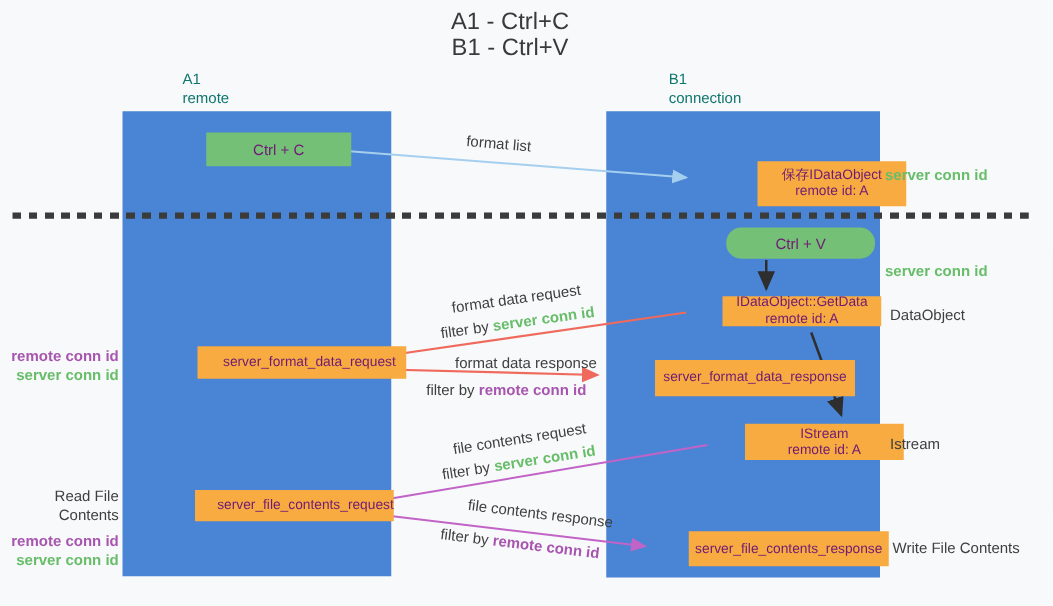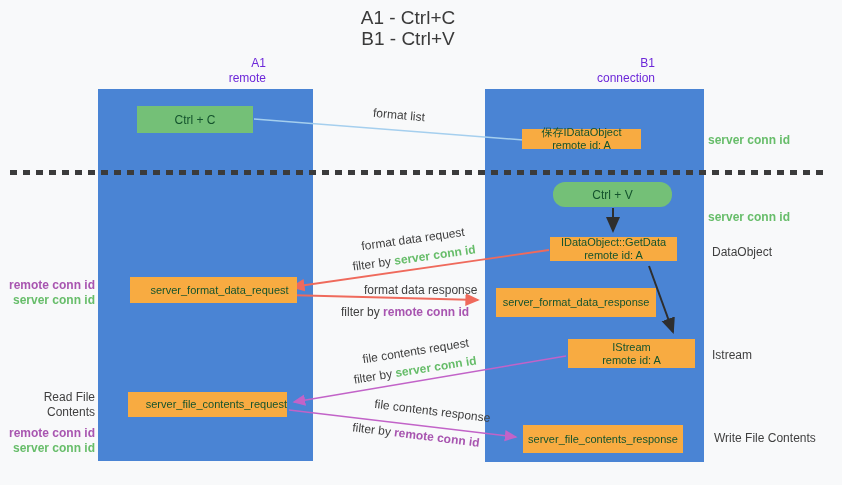--- a/index.html
+++ b/index.html
@@ -4,26 +4,26 @@
 <style>
   html,body{margin:0;padding:0;background:#fff;}
   #canvas{
     position:relative;width:842px;height:485px;overflow:hidden;
     background:var(--bg,#f8f9fa);
     font-family:"Liberation Sans","DejaVu Sans",sans-serif;
     color:var(--text-dark,#3f3f3f);
   }
   .title{position:absolute;left:318px;top:7px;width:180px;text-align:center;
     font-size:19px;line-height:21px;color:#3a3a3a;}
-  .lane-header{position:absolute;width:120px;text-align:right;font-size:12px;line-height:15px;color:#6d28d9;}
+  .lane-header{position:absolute;width:120px;text-align:left;font-size:12px;line-height:15px;color:#0f766e;}
   .lane{position:absolute;background:var(--lane-blue,#4a84d4);}
   .separator{position:absolute;left:10px;top:170px;width:813px;height:5px;
     background:repeating-linear-gradient(to right,#3b3b3b 0 7px,transparent 7px 13px);}
   .box{position:absolute;display:flex;flex-direction:column;align-items:center;justify-content:center;
-    color:#14532d;text-align:center;white-space:nowrap;}
+    color:#701a75;text-align:center;white-space:nowrap;margin-left:28px;}
   .green-box{background:var(--box-green,#74c077);font-size:12px;}
   .orange-box{background:var(--box-orange,#f8ab41);font-size:11px;line-height:13px;}
   .lbl{position:absolute;font-size:12px;white-space:nowrap;color:#3f3f3f;}
   .lbl.center{transform-origin:center;}
   .bold-green{color:var(--text-green,#67bd6a);font-weight:700;}
   .bold-purple{color:var(--text-purple,#a855b0);font-weight:700;}
   .left-col{position:absolute;text-align:right;font-size:12px;line-height:15px;}
   svg.arrows{position:absolute;left:0;top:0;pointer-events:none;}
 </style>
 </head>
@@ -70,21 +70,21 @@
     <line x1="549" y1="250" x2="292" y2="287" style="stroke:var(--arrow-red,#ef6a5c)" stroke-width="1.8" marker-end="url(#m-red)"></line>
     <line x1="286" y1="295" x2="478" y2="300" style="stroke:var(--arrow-red,#ef6a5c)" stroke-width="1.8" marker-end="url(#m-red)"></line>
     <line x1="649" y1="266" x2="673" y2="332" style="stroke:var(--arrow-black,#2e2e2e)" stroke-width="2" marker-end="url(#m-black)"></line>
     <line x1="566" y1="356" x2="294" y2="402" style="stroke:var(--arrow-magenta,#c263c8)" stroke-width="1.6" marker-end="url(#m-magenta)"></line>
     <line x1="289" y1="410" x2="516" y2="437" style="stroke:var(--arrow-magenta,#c263c8)" stroke-width="1.6" marker-end="url(#m-magenta)"></line>
   </svg>
 
   <div class="box green-box" style="left:137px;top:106px;width:116px;height:27px;">
     <div>Ctrl + C</div>
   </div>
-  <div class="box orange-box" style="left:522px;top:129px;width:119px;height:20px;">
+  <div class="box orange-box" style="left:578px;top:129px;width:119px;height:36px;">
     <div>保存IDataObject</div>
     <div>remote id: A</div>
   </div>
   <div class="box green-box" style="left:553px;top:182px;width:119px;height:25px;border-radius:12px;">
     <div>Ctrl + V</div>
   </div>
   <div class="box orange-box" style="left:550px;top:237px;width:127px;height:24px;">
     <div>IDataObject::GetData</div>
     <div>remote id: A</div>
   </div>

